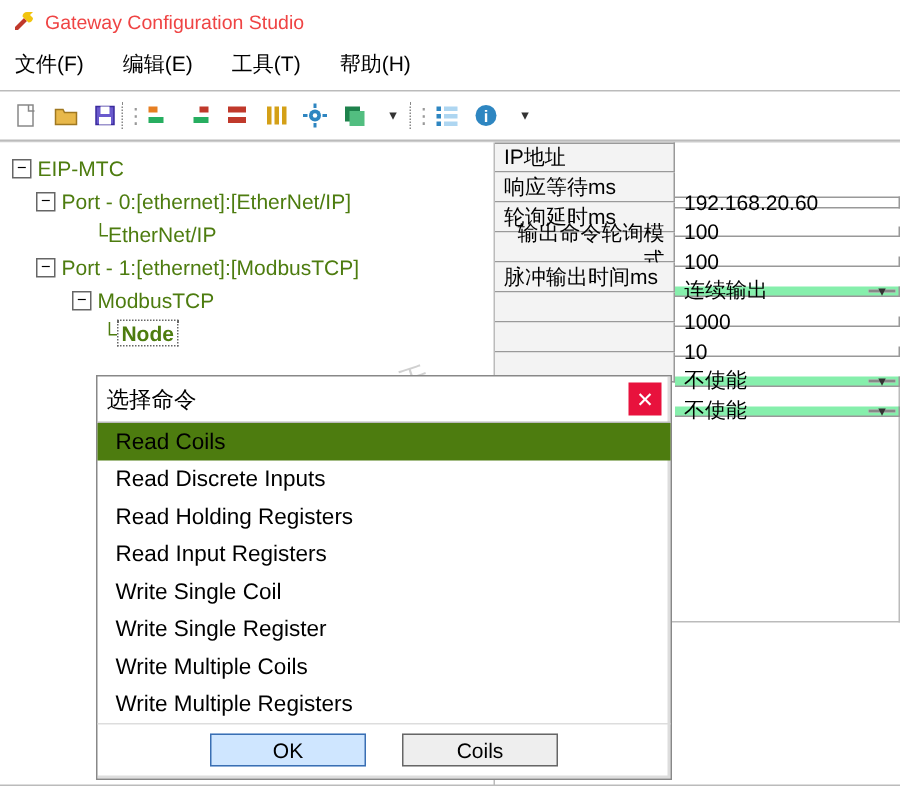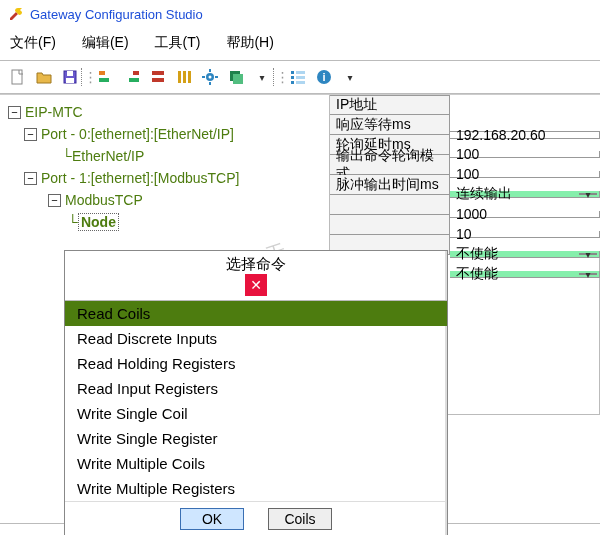--- a/index.html
+++ b/index.html
@@ -13,21 +13,21 @@
   overflow: hidden;
   position: relative;
 }
 .titlebar {
   display: flex;
   align-items: center;
   padding: 6px 8px;
   gap: 6px;
 }
 .titlebar .icon-wrench { width: 16px; height: 16px; }
-.titlebar .title { font-size: 13px; color: #1d4ed8; }
+.titlebar .title { font-size: 13px; color: #ef4444; }
 .menubar {
   display: flex;
   gap: 26px;
   padding: 6px 10px 8px 10px;
   font-size: 14px;
 }
 .menubar span { cursor: default; }
 .toolbar {
   display: flex;
   align-items: center;
@@ -79,21 +79,21 @@
 }
 .tree-l { color:#4d7c0f; }
 .tree-selected {
   border:1px dotted #666; padding:0 2px;font-weight:bold;
 }
 .proppane {
   flex:1;
   border-bottom:1px solid #bbb;
   font-size:14px;
 }
-.prop-row { display:flex; height:20px; }
+.prop-row { display:flex; height:20px;text-align:right; }
 .prop-label {
   width:120px;
   border:1px solid #999;
   border-top:none;
   border-left:none;
   background:#f3f3f3;
   padding:3px 6px;
   display:flex; align-items:center;
 }
 .prop-row:first-child .prop-label { border-top:1px solid #999;}
@@ -123,21 +123,20 @@
   left:64px; top:250px;
   width:384px;
   border:1px solid #888;
   background:#fff;
   box-shadow: -2px -2px 0 #ddd inset;
 }
 .dlg-hdr {
   display:flex; align-items:center;
   padding:4px 6px;
   font-size:15px;
-  flex-direction:column;
 }
 .dlg-hdr .dlg-title { flex:1; }
 .dlg-close {
   width:22px; height:22px;
   background:#e8123d;
   color:#fff;
   display:flex; align-items:center; justify-content:center;
   font-size:14px;
 }
 .dlg-list {
@@ -147,21 +146,21 @@
   padding:4px 12px;
   font-size:15px;
 }
 .dlg-item.selected { background:#4d7c0f; }
 .dlg-btns {
   display:flex; justify-content:center; gap:24px;
   padding:6px 0 8px 0;
   border-top:1px solid #ddd;
 }
 .dlg-btn {
-  width:64px; height:22px;
+  width:104px; height:22px;
   border:1px solid #666;
   background:#eee;
   display:flex; align-items:center; justify-content:center;
   font-size:14px;
   text-align:right;
 }
 .dlg-btn.primary { background:#cfe6ff; border-color:#3a6fb3;}
 .watermark {
   position:absolute;
   left:170px; top:255px;

